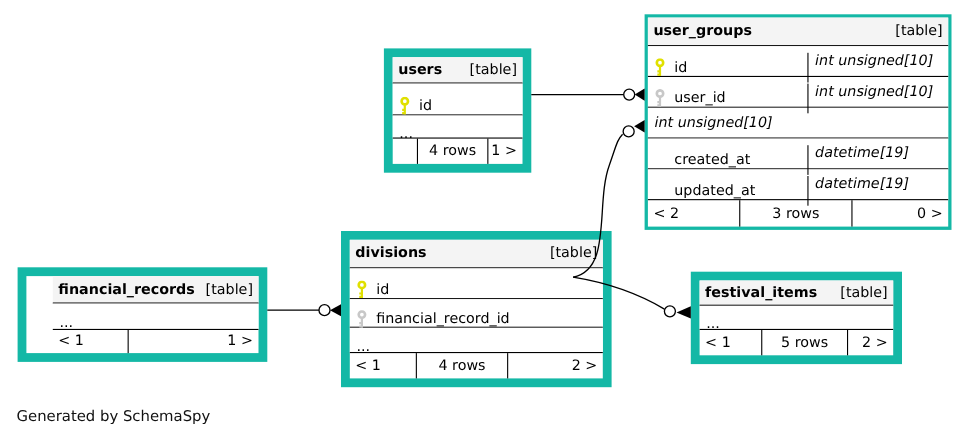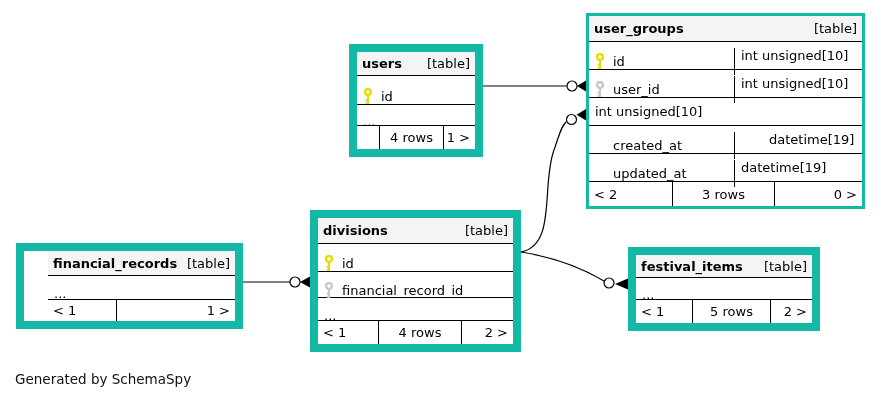--- a/index.html
+++ b/index.html
@@ -39,21 +39,21 @@
     box-sizing:border-box;
     flex:1;
     height:100%;
     overflow:hidden;white-space:nowrap;margin-top:12px;
   }
   .name-cell.fixed{flex:0 0 auto;border-right:1px solid #000;}
   .type-cell{
     flex:1;
     padding-left:6px;
     box-sizing:border-box;
-    white-space:nowrap;overflow:hidden;
+    white-space:nowrap;overflow:hidden;font-style:italic;
   }
   .key{display:inline-flex;width:10px;margin-right:8px;flex:0 0 10px;}
   .indent{padding-left:24px;}
   .tfoot{
     display:flex;align-items:center;
     box-sizing:border-box;
   }
   .fc{box-sizing:border-box;height:100%;display:flex;align-items:center;}
   .fc1{padding-left:5px;border-right:1px solid #000;}
   .fc2{justify-content:center;border-right:1px solid #000;}
@@ -122,40 +122,40 @@
               <path d="M5 6.8 V16 M5 11.8 H2.6 M5 14.8 H2.6" stroke="#c8c8c8" stroke-width="2" fill="none"></path>
             </svg>
         </span>
         <span>user_id</span>
       </div>
       <div class="type-cell">int unsigned[10]</div>
     </div>
     <div class="trow" style="height:28px;">
       <div class="type-cell">int unsigned[10]</div>
     </div>
-    <div class="trow" style="height:28px;gap:28px;">
+    <div class="trow" style="height:28px;">
       <div class="name-cell fixed indent" style="width:146px;">
         <span>created_at</span>
       </div>
       <div class="type-cell">datetime[19]</div>
     </div>
     <div class="trow" style="height:28px;">
       <div class="name-cell fixed indent" style="width:146px;">
         <span>updated_at</span>
       </div>
       <div class="type-cell">datetime[19]</div>
     </div>
     <div class="tfoot" style="height:24px;">
       <div class="fc fc1" style="width:84px;">&lt; 2</div>
       <div class="fc fc2" style="width:102px;">3 rows</div>
       <div class="fc fc3">0 &gt;</div>
     </div>
   </div>
 
-  <div class="db-table" style="left:310px;top:210px;width:211px;">
+  <div class="db-table" style="left:310px;top:210px;width:246px;">
     <div class="thead" style="height:26px;">
       <span class="tname">divisions</span>
       <span class="ttag">[table]</span>
     </div>
     <div class="trow" style="height:28px;">
       <div class="name-cell">
         <span class="key">
           <svg width="10" height="17" viewBox="0 0 10 17">
               <circle cx="5" cy="4" r="2.9" fill="none" stroke="#e0e000" stroke-width="2.4"></circle>
               <path d="M5 6.8 V16 M5 11.8 H2.6 M5 14.8 H2.6" stroke="#e0e000" stroke-width="2" fill="none"></path>

